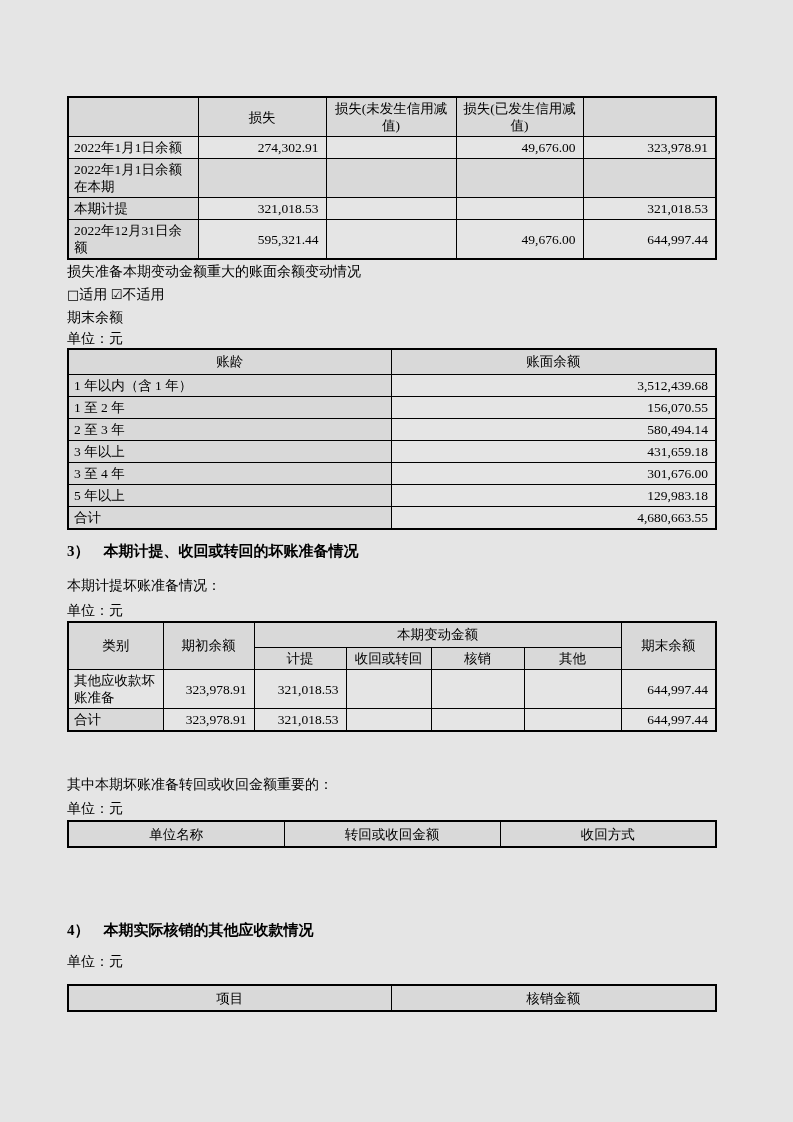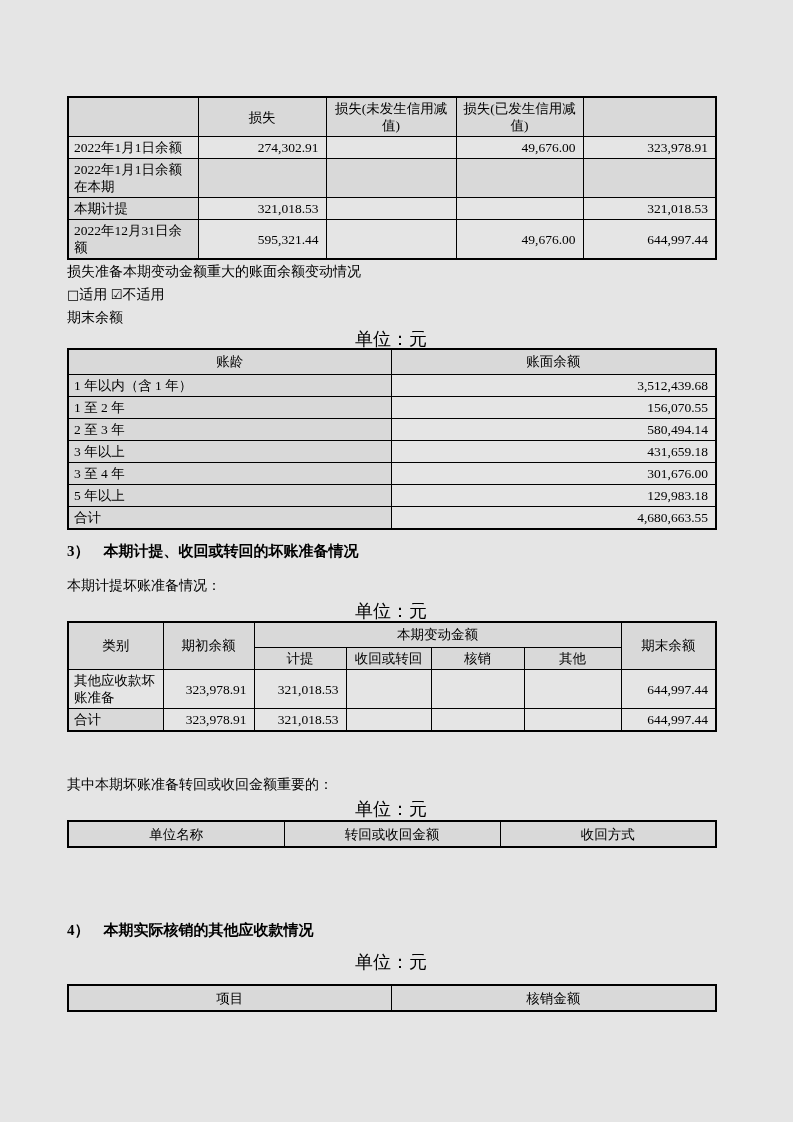--- a/index.html
+++ b/index.html
@@ -18,21 +18,21 @@
   .g{background:#d9d9d9;}
   .num{text-align:right;padding-right:7px;font-variant-numeric:tabular-nums;}
   .ctr{text-align:center;}
   .lbl{text-align:left;}
   .indent{}
   .h40{height:23px;} .h39{height:39px;} .h23{height:16px;} .h25{height:25px;}
   .h26{height:26px;} .h22{height:22px;} .h36{height:36px;padding-left:15px;}
   p{margin:0;font-size:14px;}
   .note{line-height:23px;margin-top:0;}
   .first-note{margin-top:0;}
-  .unit{line-height:18px;text-align:center;font-size:18px;}
+  .unit{line-height:18px;text-align:left;font-size:14px;}
   .u1{margin-top:1px;} .u2{margin-top:6px;} .u3{margin-top:5px;} .u4{margin-top:12px;}
   .heading{font-weight:bold;font-size:15px;line-height:22px;margin-top:10px;}
   .heading .sec-num{margin-right:14px;}
   .p4{margin-top:14px;line-height:20px;}
   .p5{margin-top:43px;line-height:20px;}
   .h4m{margin-top:71px;}
   .p6{margin-top:4px;line-height:20px;}
   .t2{margin-top:0;} .t3{margin-top:1px;} .t4{margin-top:2px;} .t5{margin-top:13px;}
   .cb{font-family:"DejaVu Sans",sans-serif;font-size:13px;}
 </style>

